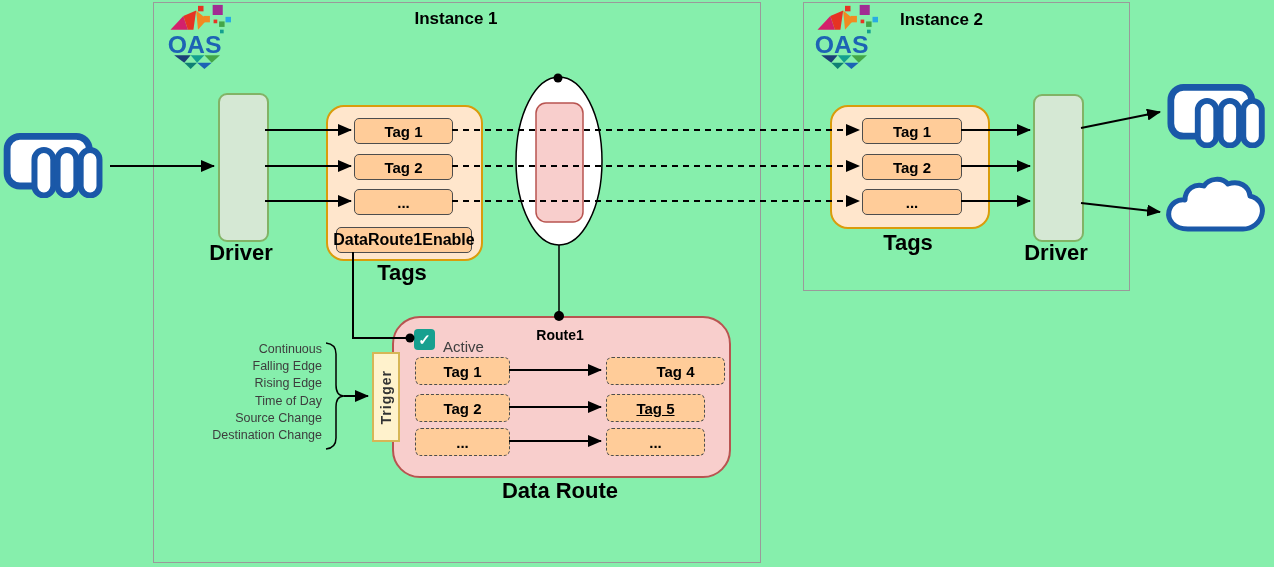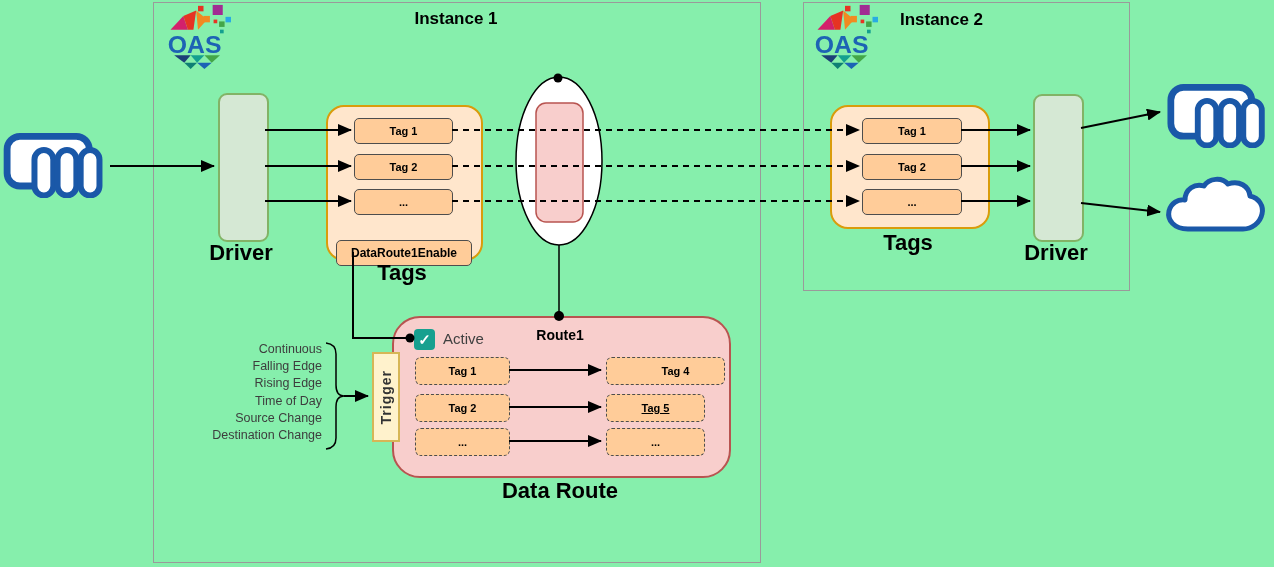--- a/index.html
+++ b/index.html
@@ -9,29 +9,29 @@
 
   
   .frame{position:absolute;border:1px solid #9a9a9a;background:transparent;}
   .frame-title{position:absolute;text-align:center;font-weight:700;font-size:17px;color:#000;}
 
   
   .driver{position:absolute;background:#d5e8d4;border:2px solid #82b366;border-radius:9px;}
   .tags-container{position:absolute;background:#ffe6cc;border:2px solid #d99c0b;border-radius:18px;}
   .tagbox{position:absolute;background:#ffcc99;border:1.5px solid #4d4d4d;border-radius:5px;
           display:flex;align-items:center;justify-content:center;
-          font-size:11px;font-weight:700;color:#000;}
+          font-size:15px;font-weight:700;color:#000;}
   .tagbox.dashed{border-style:dashed;border-radius:6px;}
   .big-label{position:absolute;text-align:center;font-weight:700;font-size:22px;color:#000;}
   .small-bold{position:absolute;text-align:center;font-weight:700;font-size:14px;color:#000;}
 
   .dataroute{position:absolute;background:#f8cecc;border:2px solid #b85450;border-radius:28px;}
   .checkbox{position:absolute;background:#17a08f;border-radius:4px;display:flex;align-items:center;justify-content:center;}
   .checkbox .tick{color:#fff;font-size:15px;font-weight:700;line-height:1;}
-  .plain-label{position:absolute;font-size:15px;color:#404040;}
+  .plain-label{position:absolute;font-size:15px;color:#404040;margin-top:8px;}
 
   .trigger-box{position:absolute;background:#fff2cc;border:2px solid #d6b656;
                display:flex;align-items:center;justify-content:center;}
   .vtext{writing-mode:vertical-rl;transform:rotate(180deg);font-weight:700;font-size:14px;color:#333;letter-spacing:1px;}
 
   .trigger-list{position:absolute;text-align:right;font-size:12.5px;line-height:17.2px;color:#3d3d3d;}
 
   .overlay{position:absolute;left:0;top:0;pointer-events:none;z-index:5;}
   .node{z-index:1;}
   .txt{z-index:2;}
@@ -91,21 +91,21 @@
     <rect x="90" y="20" width="22" height="53" rx="11" fill="#fff" stroke="#1a58a8" stroke-width="7"></rect>
   </svg>
 
   <div class="driver node" style="left:218px;top:93px;width:47px;height:145px;"></div>
   <div class="big-label txt" style="left:181px;top:240px;width:120px;">Driver</div>
 
   <div class="tags-container node" style="left:326px;top:105px;width:153px;height:152px;"></div>
   <div class="tagbox txt" style="left:354px;top:118px;width:97px;height:24px;">Tag 1</div>
   <div class="tagbox txt" style="left:354px;top:154px;width:97px;height:24px;">Tag 2</div>
   <div class="tagbox txt" style="left:354px;top:189px;width:97px;height:24px;">...</div>
-  <div class="tagbox txt" style="left:336px;top:240px;width:134px;height:24px;font-size:12px;text-align:center;">DataRoute1Enable</div>
+  <div class="tagbox txt" style="left:336px;top:227px;width:134px;height:24px;font-size:16px;text-align:center;">DataRoute1Enable</div>
   <div class="big-label txt" style="left:342px;top:260px;width:120px;">Tags</div>
 
   <div class="small-bold txt" style="left:508px;top:327px;width:104px;">Route1</div>
 
   <div class="dataroute node" style="left:392px;top:316px;width:335px;height:158px;"></div>
   <div class="checkbox txt" style="left:414px;top:329px;width:21px;height:21px;">
     <span class="tick">✓</span>
   </div>
   <div class="plain-label txt" style="left:443px;top:330px;">Active</div>
 

